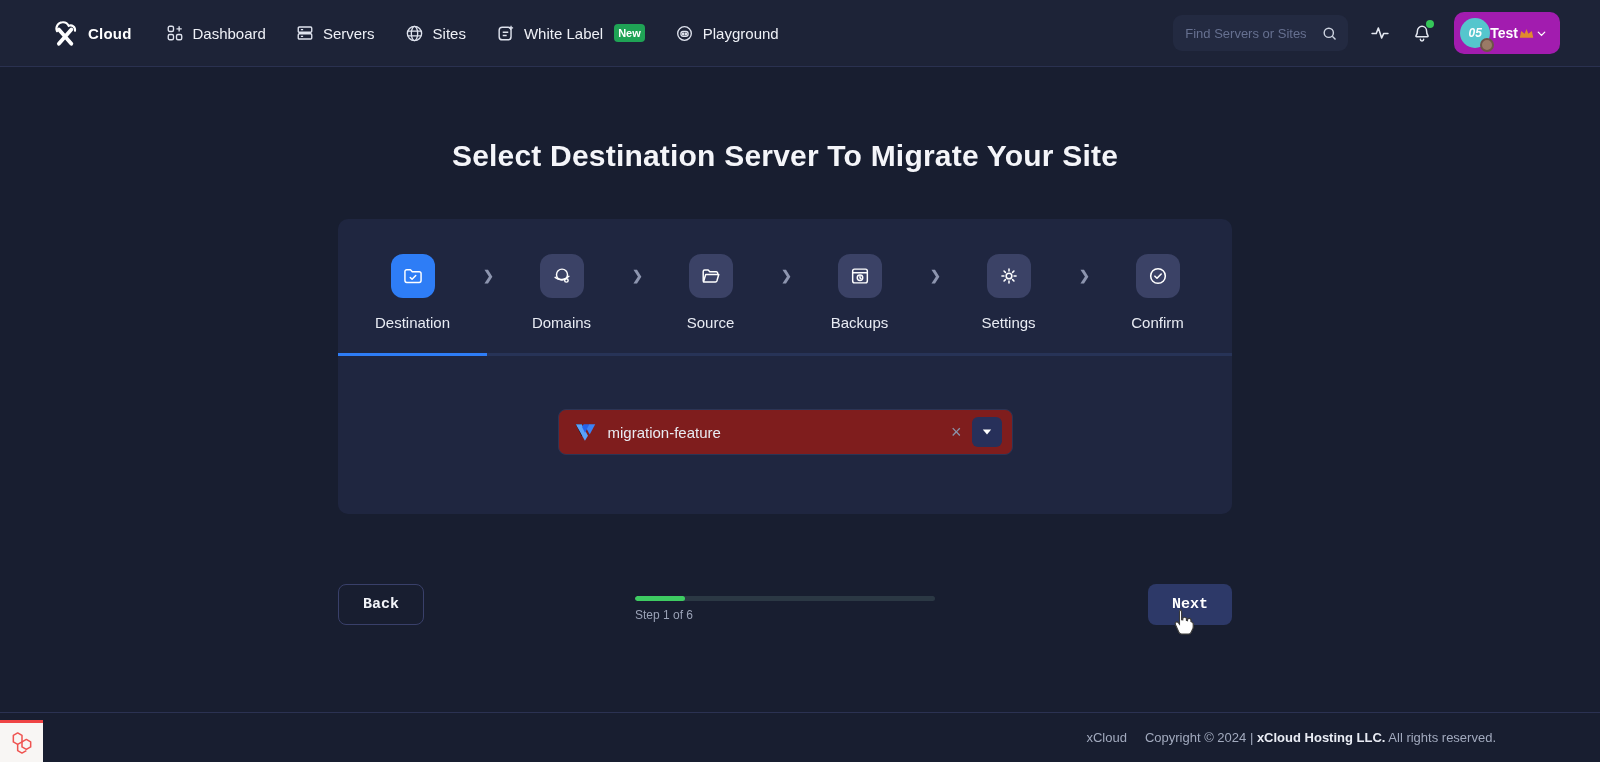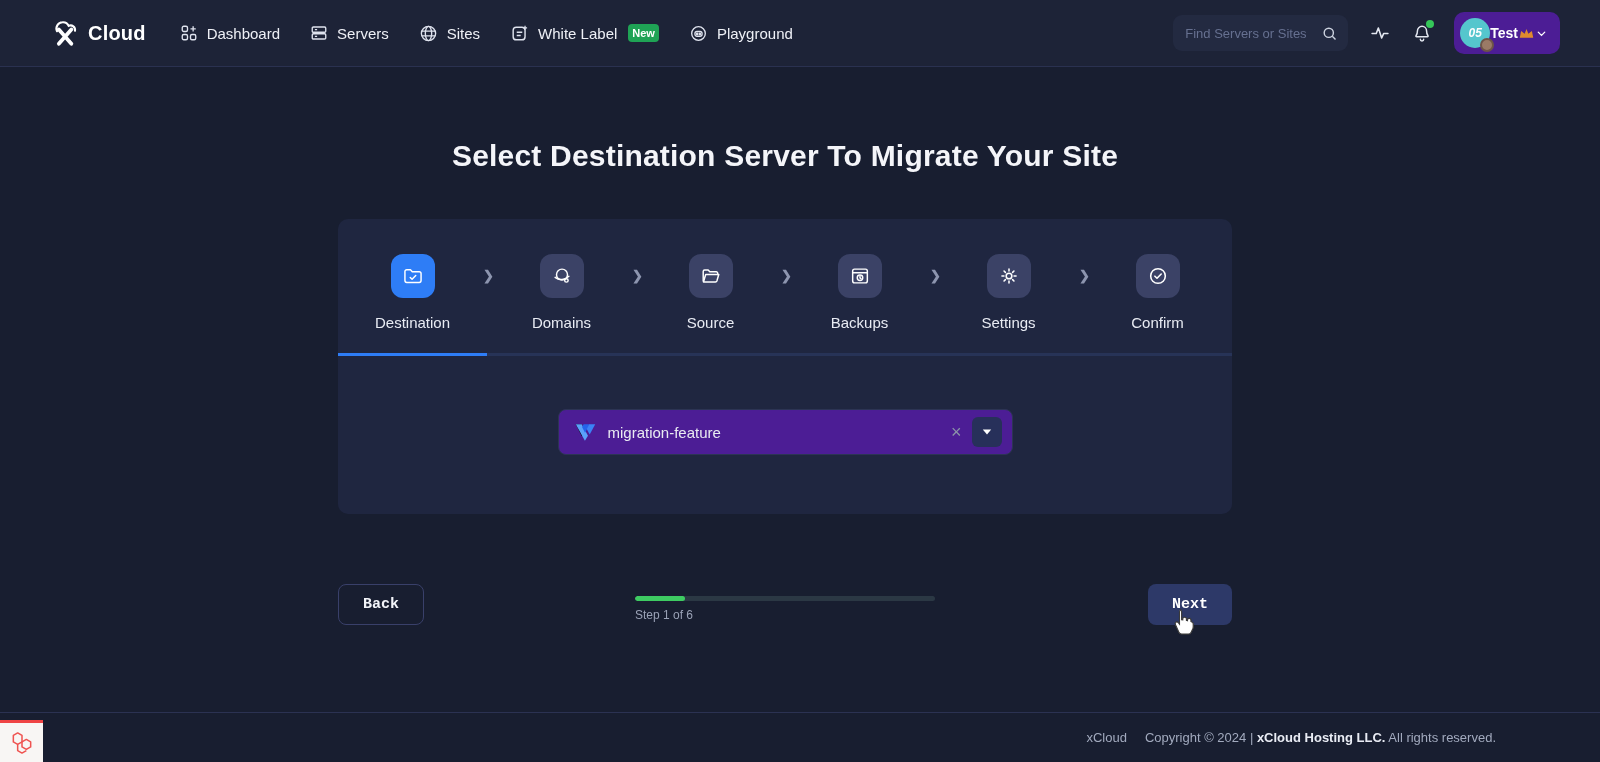--- a/index.html
+++ b/index.html
@@ -13,21 +13,21 @@
 
   
   .navbar {
     position:absolute; top:0; left:0; width:1600px; height:67px;
     background:#1d2337; border-bottom:1px solid #2a3150;
     display:flex; align-items:center; justify-content:space-between;
     padding:0 40px 0 48px;
   }
   .nav-left { display:flex; align-items:center; gap:34px; }
   .brand { display:flex; align-items:center; gap:4px; cursor:pointer; }
-  .brand-name { font-size:20px; font-weight:700; color:#ffffff; letter-spacing:.2px; }
+  .brand-name { font-size:15px; font-weight:700; color:#ffffff; letter-spacing:.2px; }
   .nav-items { display:flex; align-items:center; gap:30px; }
   .nav-item { display:flex; align-items:center; gap:9px; cursor:pointer; }
   .nav-item .lbl { font-size:15px; font-weight:400; color:#eef0f6; }
   .nav-ic { display:flex; align-items:center; }
   .badge-new {
     background:#1fa355; color:#fff; font-size:11px; font-weight:700;
     padding:3px 4px; border-radius:4px; margin-left:2px;
   }
   .nav-right { display:flex; align-items:center; gap:22px; }
   .searchbox {
@@ -35,21 +35,21 @@
     display:flex; align-items:center; padding:0 10px 0 12px; gap:6px;
   }
   .searchbox input {
     flex:1; background:transparent; border:none; outline:none;
     font-size:13px; color:#cdd3e2; font-family:"Liberation Sans",sans-serif; min-width:0;
   }
   .searchbox input::placeholder { color:#667090; }
   .icon-btn { position:relative; display:flex; align-items:center; cursor:pointer; background:none; border:none; }
   .bell-dot { position:absolute; top:-3px; right:-2px; width:8px; height:8px; border-radius:50%; background:#35c759; }
   .user-pill {
-    display:flex; align-items:center; background:#4c1d95;
+    display:flex; align-items:center; background:#a21caf;
     border-radius:10px; padding:5px 12px 5px 6px; cursor:pointer; height:42px;
   }
   .avatar {
     position:relative; width:30px; height:30px; border-radius:50%;
     background:#55c6cd; display:flex; align-items:center; justify-content:center;
     font-size:12px; font-weight:700; font-style:italic; color:#fdfdfd;
   }
   .avatar .coin {
     position:absolute; right:-4px; bottom:-4px; width:14px; height:14px; border-radius:50%;
     background:#9a7a66; border:2px solid #6e5448;
@@ -73,21 +73,21 @@
   .step--active .step-tile { background:#2e7df6; }
   .step-label { margin-top:16px; font-size:15px; font-weight:400; color:#e8ebf3; }
   .step-sep {
     position:absolute; right:-7px; top:14px; color:#8d95af; font-size:13px; font-weight:700;
   }
   .underline { margin-top:22px; height:3px; background:#273357; position:relative; }
   .underline-active { position:absolute; left:0; top:0; height:3px; background:#2e7df6; }
 
   .select-row { display:flex; justify-content:center; margin-top:53px; }
   .select {
-    width:455px; height:46px; background:#4c1d95; border:1px solid #2c3454;
+    width:455px; height:46px; background:#7f1d1d; border:1px solid #2c3454;
     border-radius:8px; display:flex; align-items:center; padding:0 10px 0 16px; cursor:pointer;
   }
   .select-value { flex:1; margin-left:12px; font-size:15px; color:#e9ebf2; }
   .select-clear { color:#8b93a9; font-size:18px; padding:0 10px; cursor:pointer; line-height:1; }
   .select-caret-btn {
     width:30px; height:30px; border-radius:6px; background:#27305a; border:none;
     display:flex; align-items:center; justify-content:center; cursor:pointer;
   }
 
   

